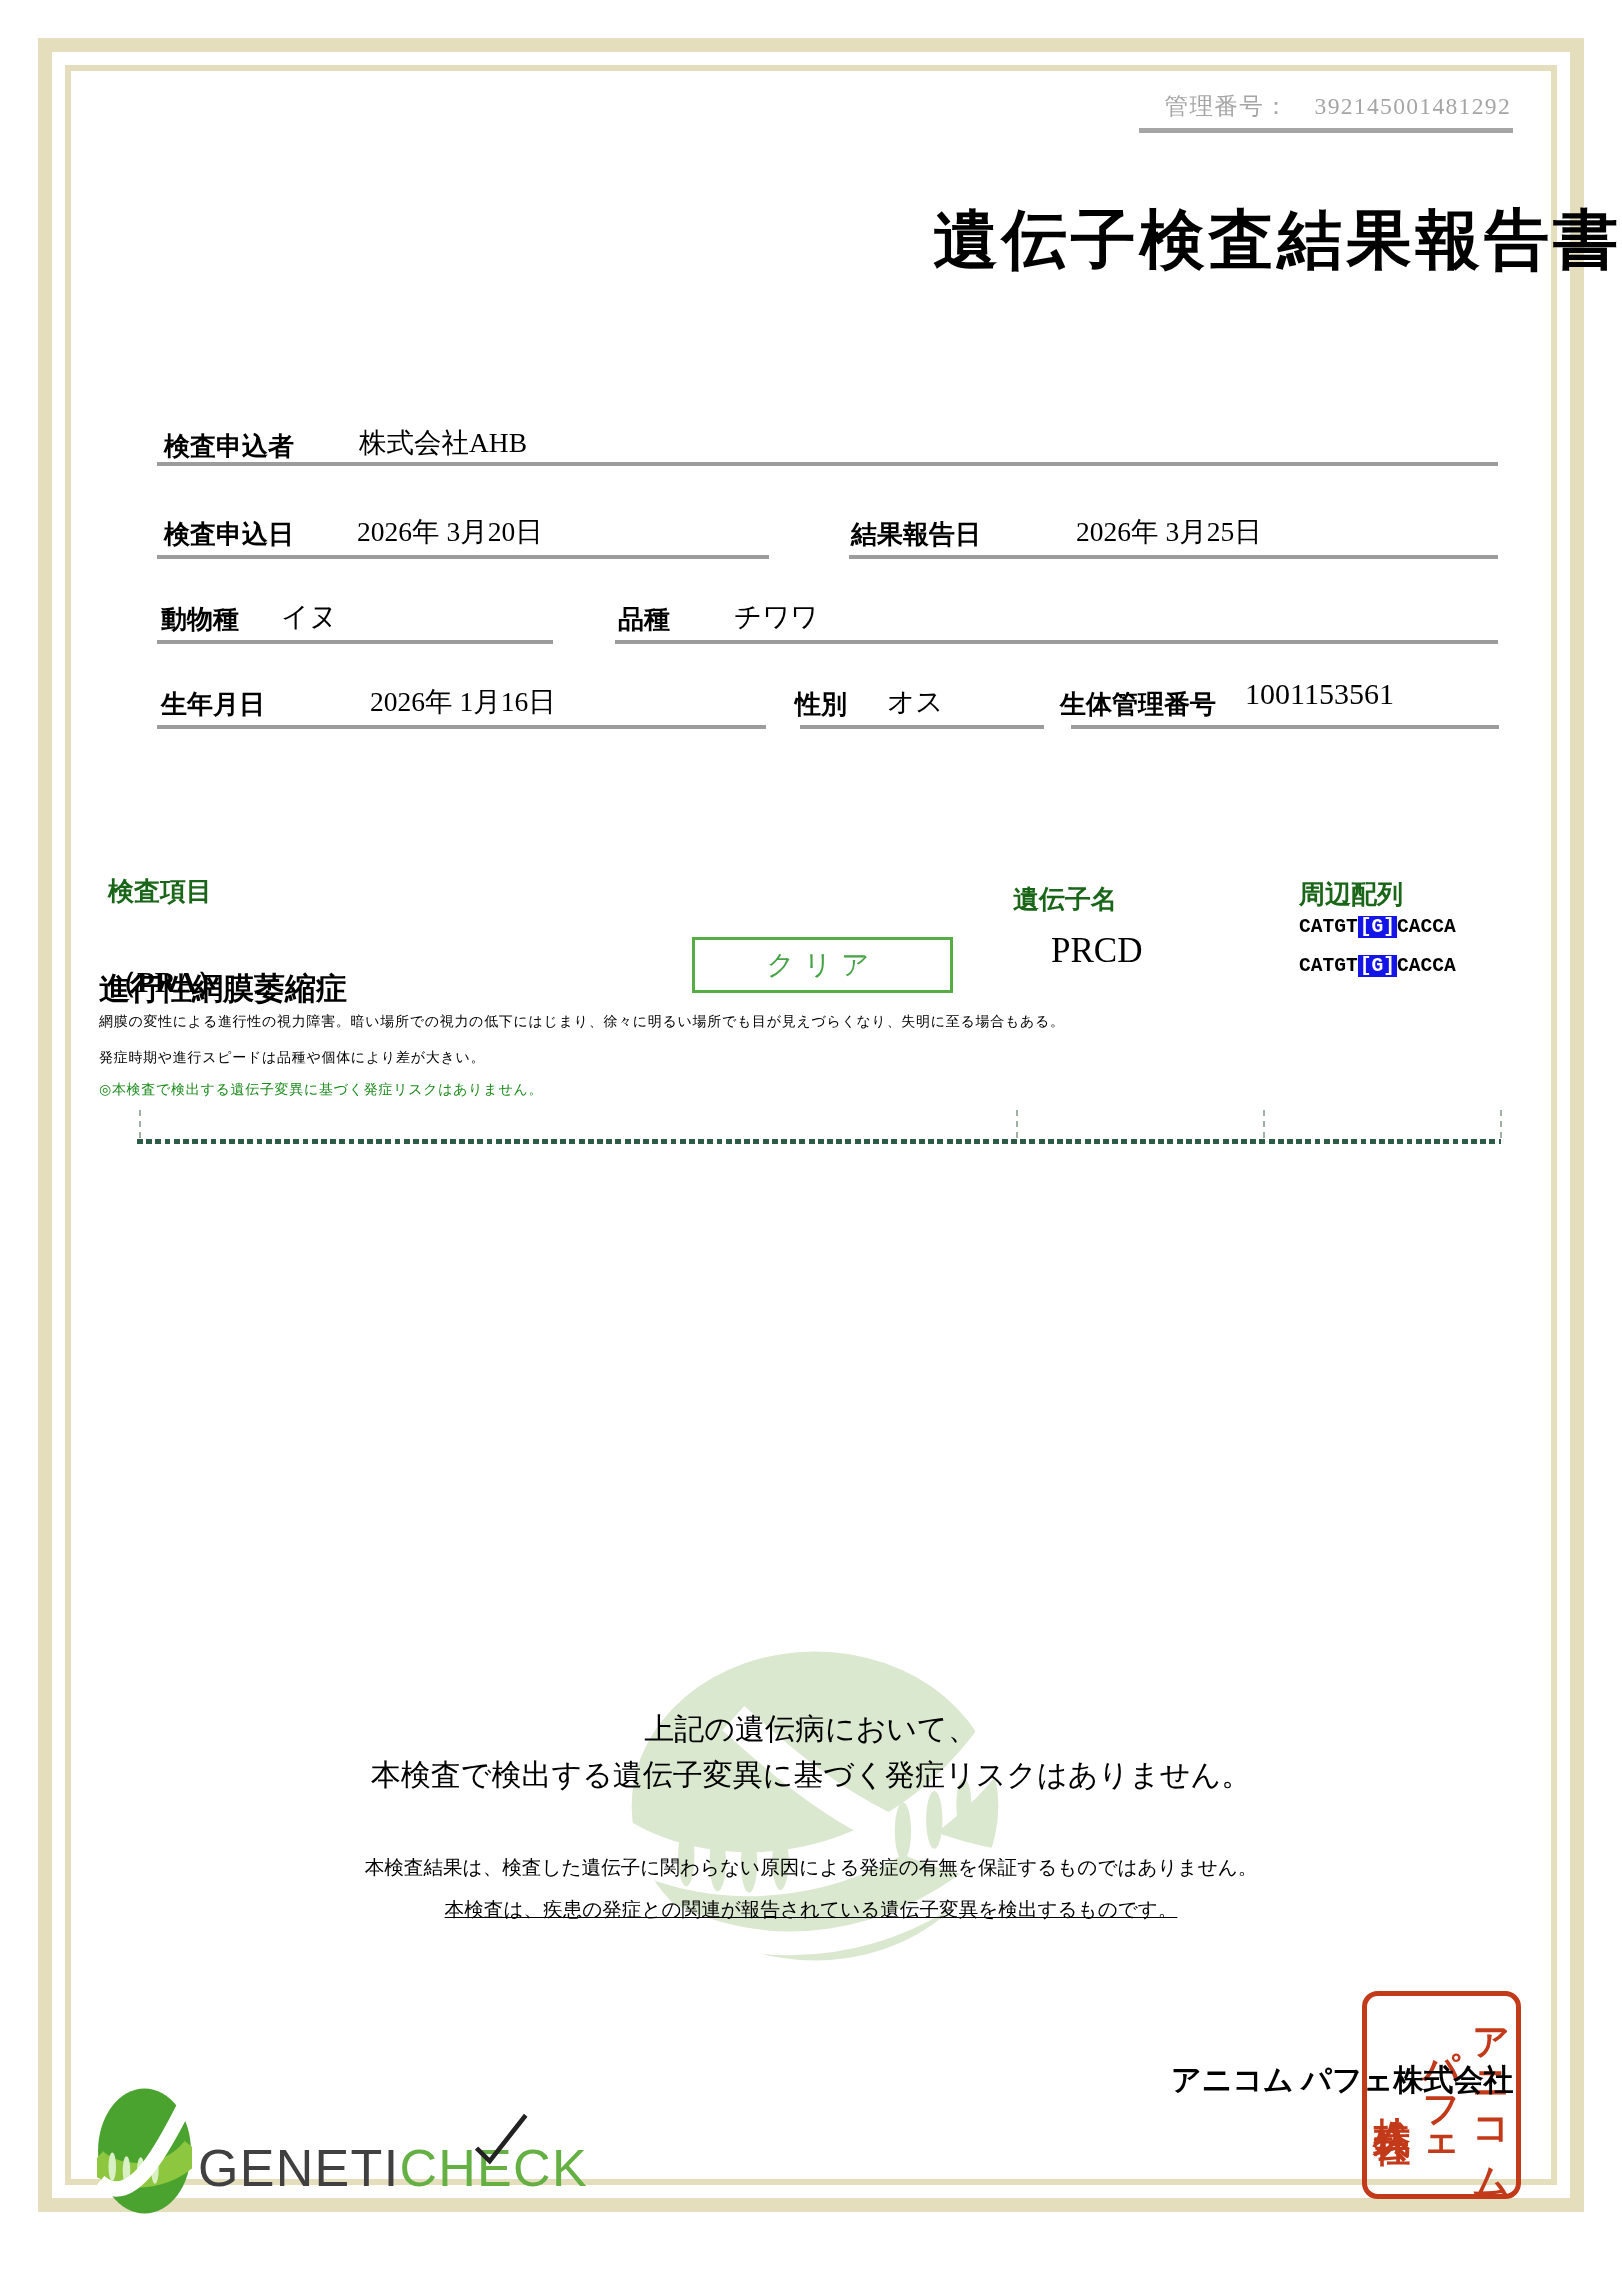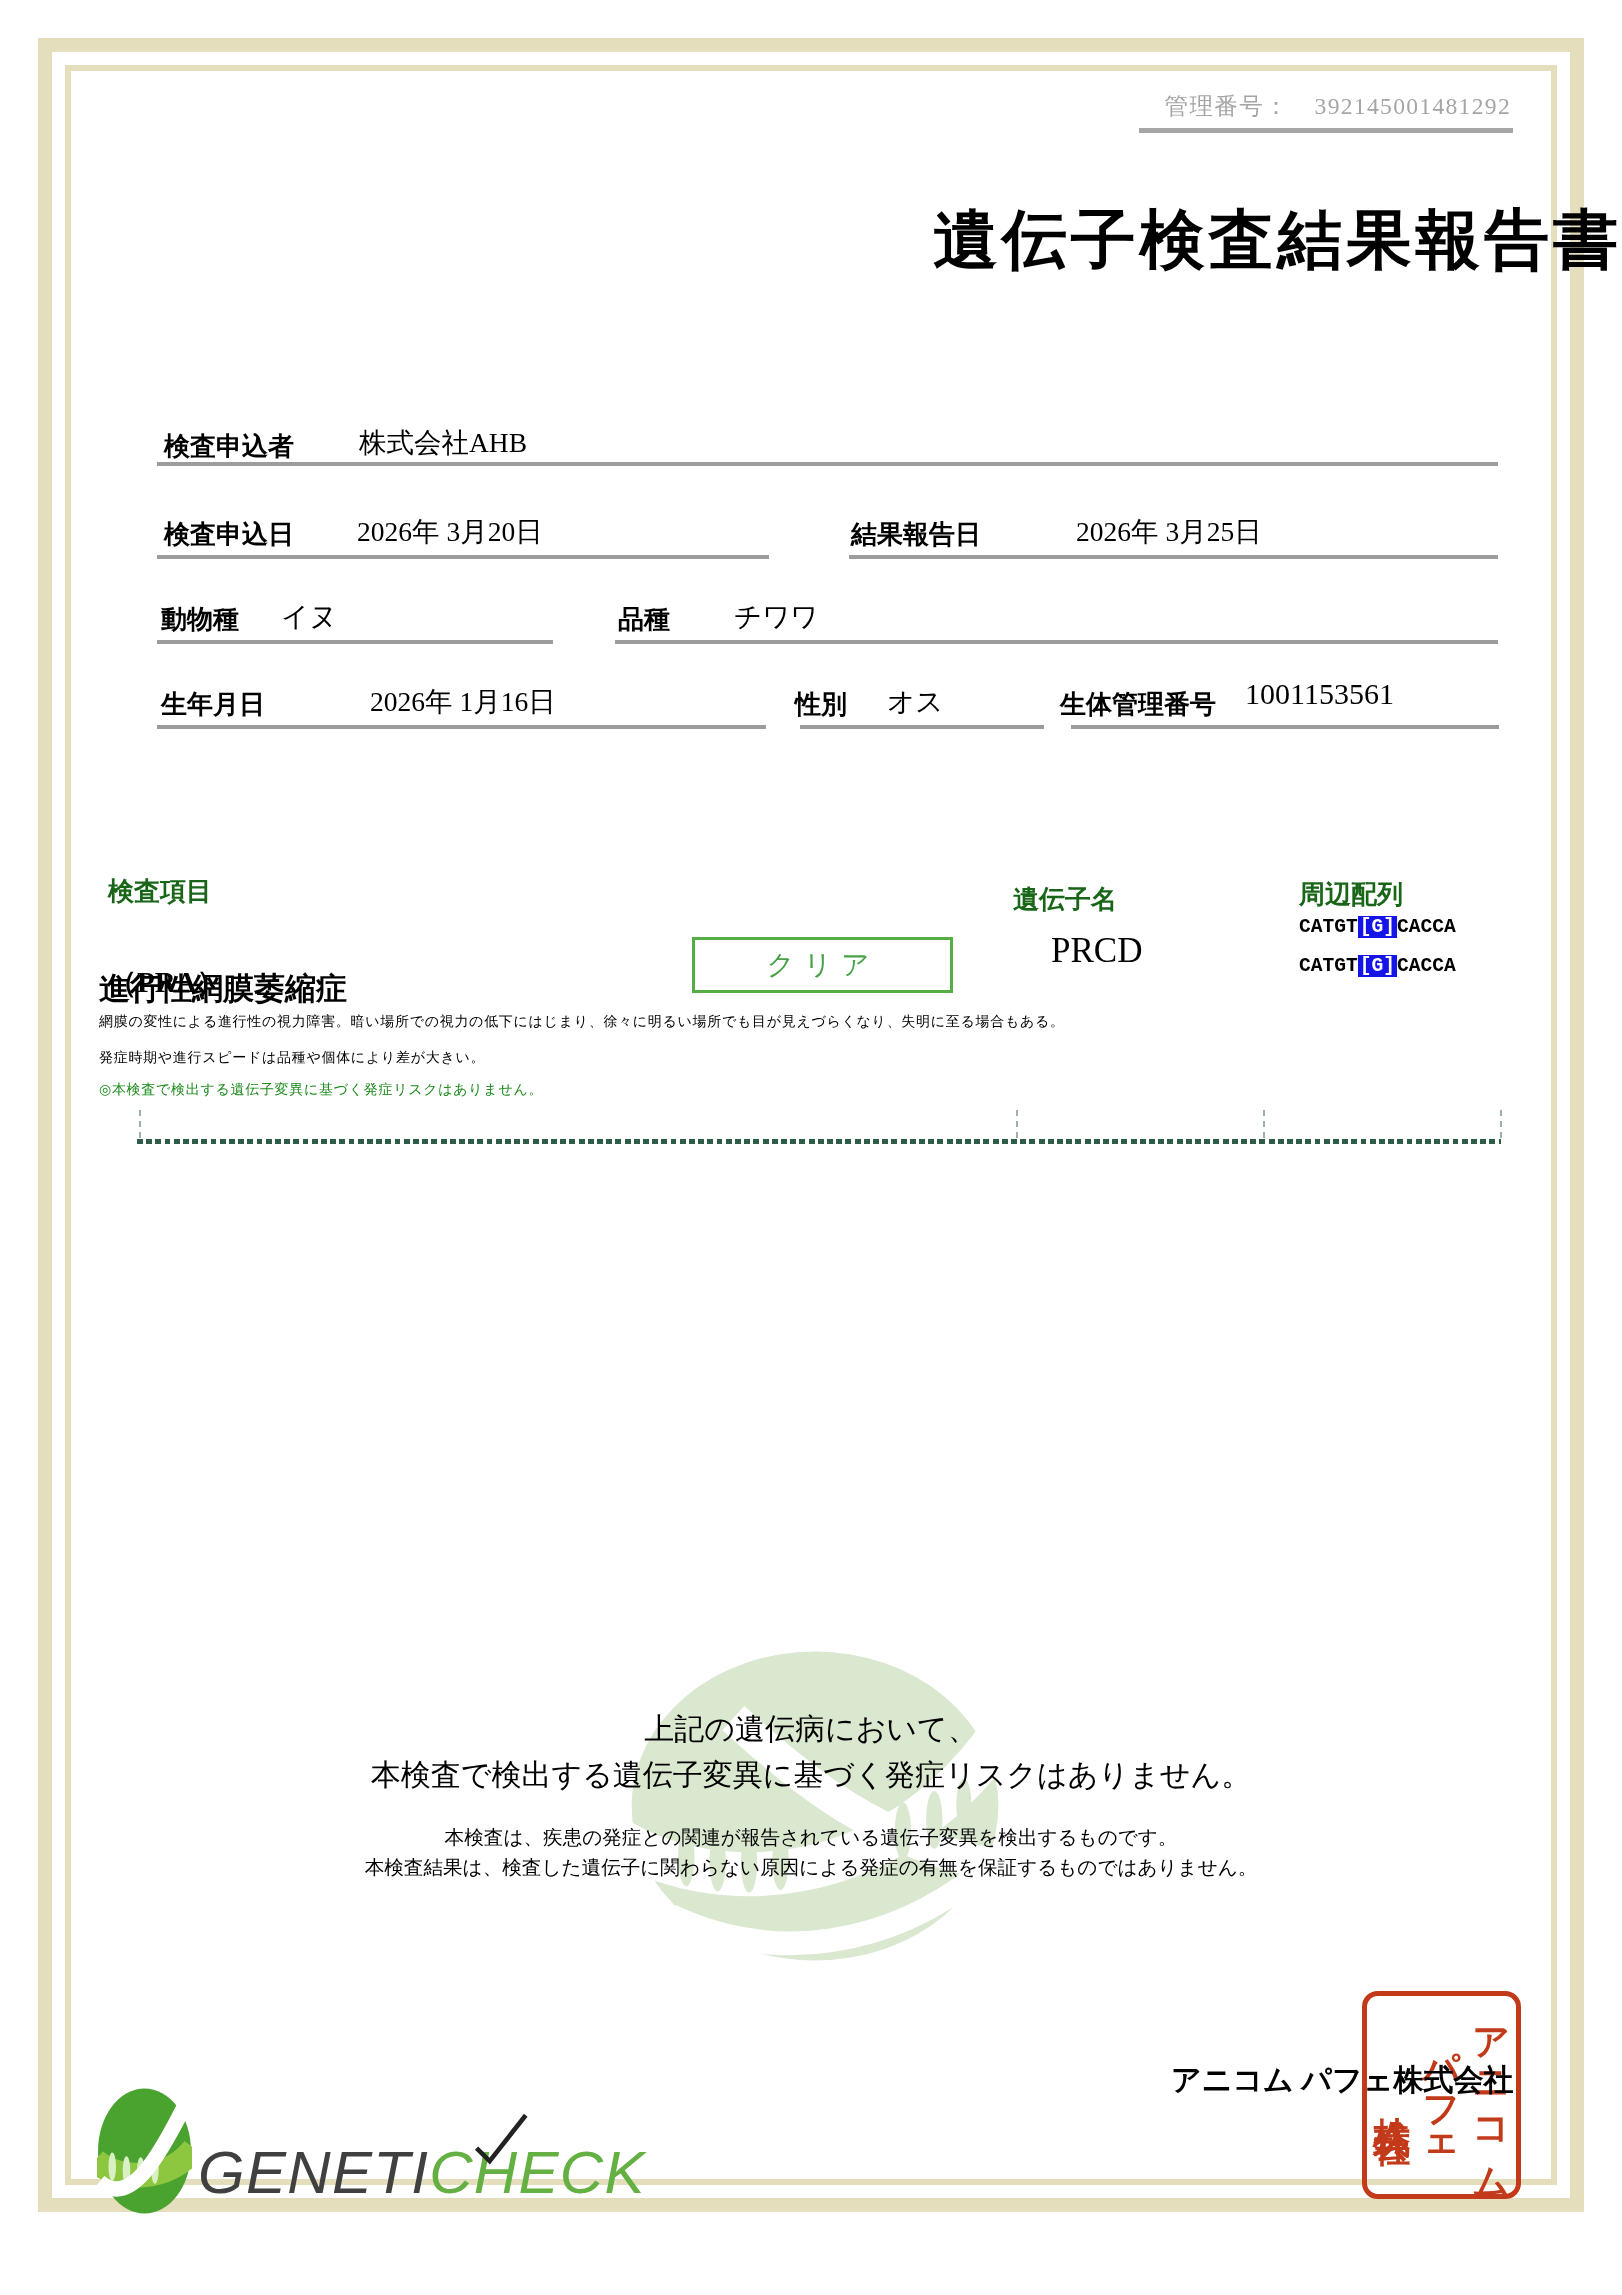--- a/index.html
+++ b/index.html
@@ -40,21 +40,21 @@
   .risk{color:#1a8a1a;}
 
   .vdash{width:0;height:27.5px;border-left:2px dashed #9fb0a5;}
   .hdash{height:4.6px;background:repeating-linear-gradient(90deg,#2d5c49 0 5.9px,transparent 5.9px 9.2px);}
 
   
   .sum-big{left:0;width:100%;text-align:center;font-size:30px;white-space:nowrap;}
   .sum-small{left:0;width:100%;text-align:center;font-size:19.6px;white-space:nowrap;}
 
   
-  .logo-text{font-size:60px;letter-spacing:1.3px;white-space:nowrap;font-style:italic;}
+  .logo-text{font-size:52px;letter-spacing:1.3px;white-space:nowrap;}
   .lt-dark{color:#404040;}
   .lt-green{color:#64b043;}
   .company{font-size:30px;font-weight:bold;white-space:nowrap;z-index:3;}
   .seal{left:1362px;top:1991px;width:149px;height:198px;border:5.9px solid #c23a1a;border-radius:15.7px;
         display:flex;flex-direction:row-reverse;justify-content:space-around;align-items:center;
         color:#c23a1a;z-index:2;background:transparent;}
   .seal span{writing-mode:vertical-rl;text-orientation:upright;font-size:37px;font-weight:bold;
              letter-spacing:3.9px;line-height:1;}
 </style>
 </head>
@@ -140,21 +140,21 @@
   <div class="abs desc risk" style="left:99px;top:1081px;">◎本検査で検出する遺伝子変異に基づく発症リスクはありません。</div>
 
   <div class="abs vdash" style="left:139px;top:1110px;"></div>
   <div class="abs vdash" style="left:1016px;top:1110px;"></div>
   <div class="abs vdash" style="left:1263px;top:1110px;"></div>
   <div class="abs vdash" style="left:1500px;top:1110px;"></div>
   <div class="abs hdash" style="left:137px;top:1139px;width:1364px;"></div>
 
   <div class="abs sum-big san" style="top:1709px;">上記の遺伝病において、</div>
   <div class="abs sum-big san" style="top:1755px;">本検査で検出する遺伝子変異に基づく発症リスクはありません。</div>
-  <div class="abs sum-small san" style="top:1824px;">本検査は、疾患の発症との関連が報告されている遺伝子変異を検出するものです。</div>
+  <div class="abs sum-small san" style="top:1896px;text-decoration:underline;">本検査は、疾患の発症との関連が報告されている遺伝子変異を検出するものです。</div>
   <div class="abs sum-small san" style="top:1854px;">本検査結果は、検査した遺伝子に関わらない原因による発症の有無を保証するものではありません。</div>
 
   <svg class="abs" style="left:97px;top:2087px;" width="95" height="128" viewBox="0 0 200 270">
     <ellipse cx="100" cy="135" rx="98" ry="132" fill="#4aa22f"></ellipse>
     <path d="M-5,155 C45,200 150,200 205,130" stroke="#8dc63f" stroke-width="52" fill="none"></path>
     <ellipse cx="32" cy="168" rx="8" ry="30" fill="#d9efc4"></ellipse>
     <ellipse cx="62" cy="176" rx="8" ry="30" fill="#d9efc4"></ellipse>
     <ellipse cx="92" cy="178" rx="8" ry="30" fill="#d9efc4"></ellipse>
     <ellipse cx="122" cy="174" rx="8" ry="30" fill="#d9efc4"></ellipse>
     <path d="M5,200 C70,255 130,150 192,25" stroke="#ffffff" stroke-width="32" fill="none"></path>

